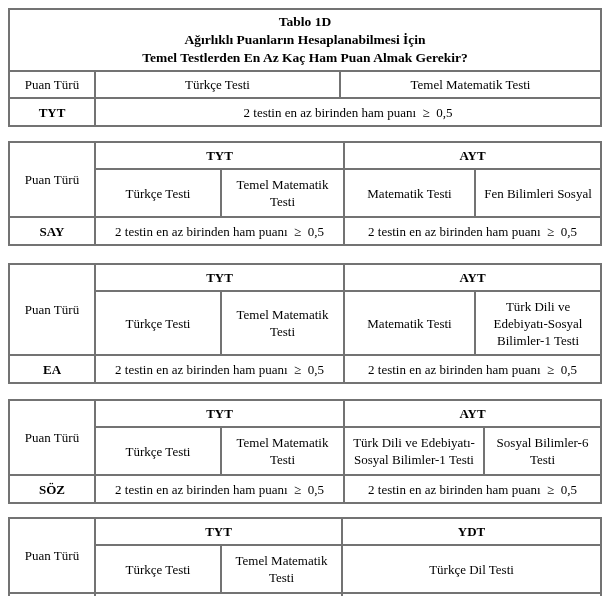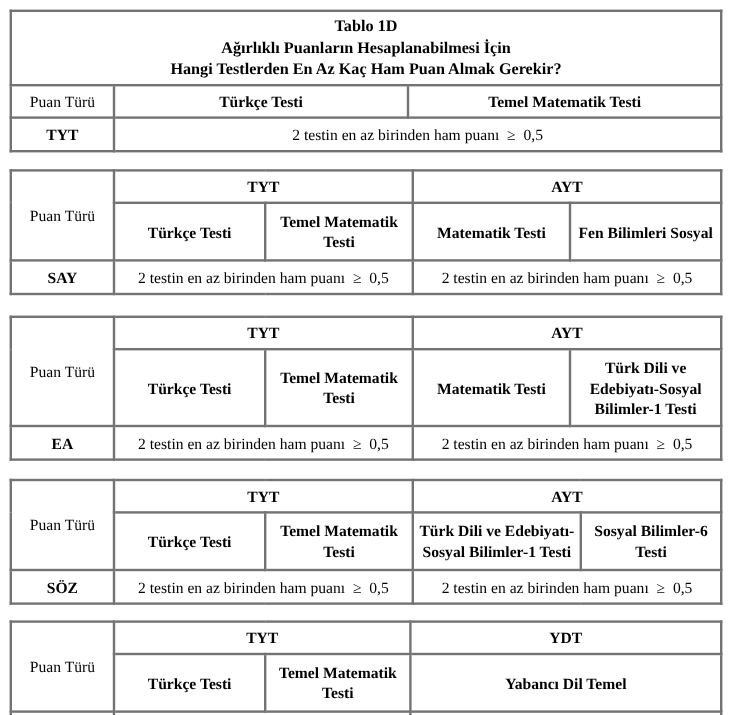--- a/index.html
+++ b/index.html
@@ -48,21 +48,21 @@
     line-height: 18px;
   }
   td.corner {
     font-weight: normal;
   }
   td.group-hd {
     font-weight: bold;
     height: 20px;
   }
   td.col-hd {
-    font-weight: bold;
+    font-weight: normal;
     padding: 5px 3px;
   }
   td.row-label {
     font-weight: bold;
     text-align: left;
     padding-left: 7px;
   }
   tr.data-row td {
     height: 20px;
   }
@@ -79,21 +79,21 @@
     <colgroup>
         <col style="width:86px">
         <col style="width:245px">
         <col style="width:261px">
       </colgroup>
     <tbody>
         <tr>
       <td colspan="3" class="title-cell">
         <div>Tablo 1D</div>
         <div>Ağırlıklı Puanların Hesaplanabilmesi İçin</div>
-        <div>Hangi Testlerden En Az Kaç Ham Puan Almak Gerekir?</div>
+        <div>Temel Testlerden En Az Kaç Ham Puan Almak Gerekir?</div>
       </td>
     </tr>
     <tr class="hd1-row">
       <td class="corner">Puan Türü</td>
       <td class="col-hd">Türkçe Testi</td>
       <td class="col-hd">Temel Matematik Testi</td>
     </tr>
     <tr class="data-row">
       <td class="row-label">TYT</td>
       <td colspan="2">2 testin en az birinden ham puanı &nbsp;≥&nbsp; 0,5</td>
@@ -194,21 +194,21 @@
       </colgroup>
     <tbody>
         <tr class="hd1-row">
       <td rowspan="2" class="corner">Puan Türü</td>
       <td colspan="2" class="group-hd">TYT</td>
       <td class="group-hd">YDT</td>
     </tr>
     <tr class="sub2-row">
       <td class="col-hd">Türkçe Testi</td>
       <td class="col-hd">Temel Matematik Testi</td>
-      <td class="col-hd">Yabancı Dil Temel</td>
+      <td class="col-hd">Türkçe Dil Testi</td>
     </tr>
     <tr class="data-row">
       <td class="row-label">DİL</td>
       <td colspan="2">2 testin en az birinden ham puanı &nbsp;≥&nbsp; 0,5</td>
       <td>Dil ham puanı &nbsp;≥&nbsp; 0,5</td>
     </tr>
   </tbody>
     </table>
 
 </div>

